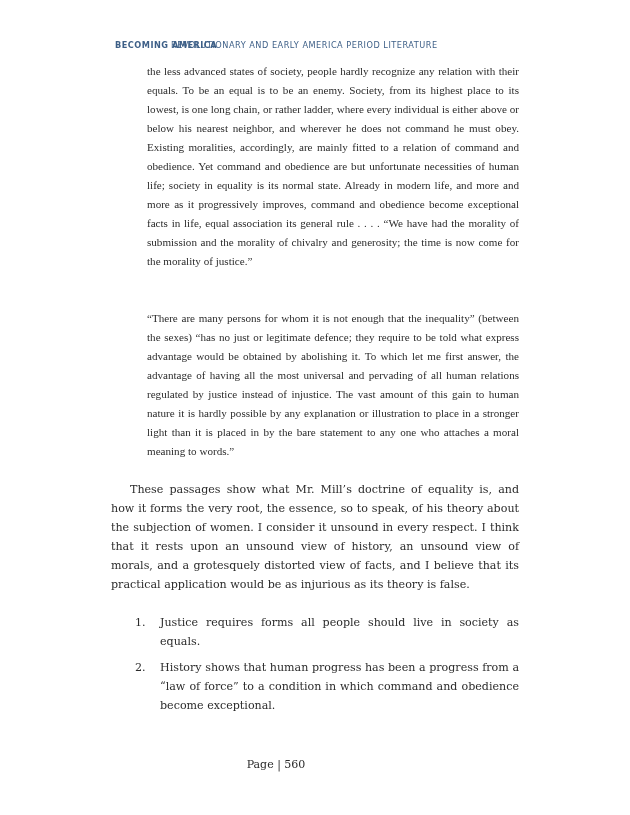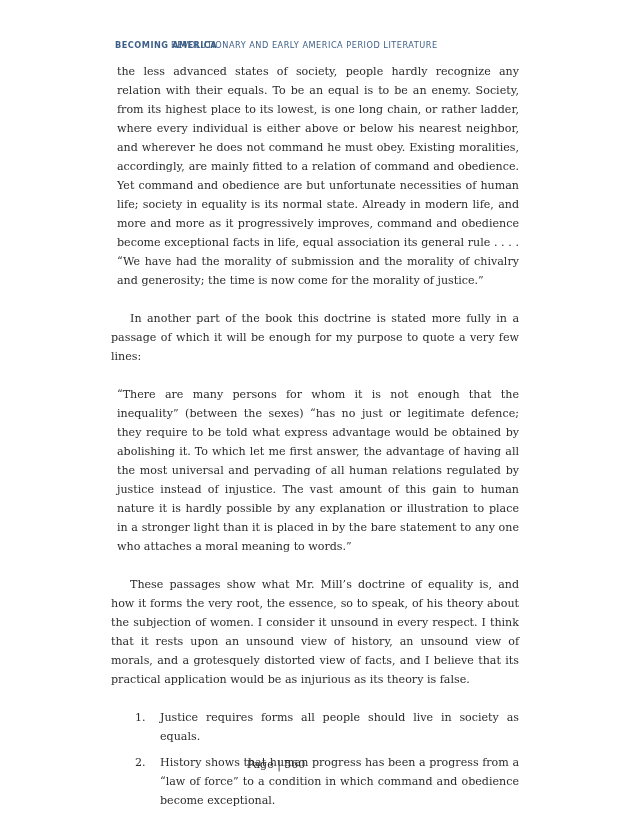--- a/index.html
+++ b/index.html
@@ -10,21 +10,21 @@
     color: #3d5f87; white-space: nowrap;
   }
   .header .left { position: absolute; left: 8px; font-weight: bold; }
   .header .right { position: absolute; left: 64px; }
   .page {
     position: absolute; top: 62px; left: 111px; width: 408px;
     font-family: "DejaVu Serif", serif; font-size: 11.1px; line-height: 19px;
     color: #2b2b2b; text-align: justify;
   }
   p { margin: 0; }
-  .quote { margin-left: 6px; margin-right: 0; }
+  .quote { margin-left: 36px; margin-right: 0; font-family: Liberation Serif, serif; }
   .indent { text-indent: 19px; }
   .gap { height: 19px; }
   ol { list-style: none; margin: 0; padding: 0 0 0 24px; }
   ol li { position: relative; padding-left: 25px; margin-bottom: 7px; }
   ol li .num { position: absolute; left: 0; top: 0; }
   .footer {
     position: absolute; top: 758px; left: 0; width: 552px; text-align: center;
     font-family: "DejaVu Serif", serif; font-size: 11px; color: #2b2b2b;
   }
 </style>
@@ -32,21 +32,20 @@
 <body>
 
 <div class="header">
   <span class="left">BECOMING AMERICA</span>
   <span class="right">REVOLUTIONARY AND EARLY AMERICA PERIOD LITERATURE</span>
 </div>
 
 <div class="page">
   <p class="quote">the less advanced states of society, people hardly recognize any relation with their equals. To be an equal is to be an enemy. Society, from its highest place to its lowest, is one long chain, or rather ladder, where every individual is either above or below his nearest neighbor, and wherever he does not command he must obey. Existing moralities, accordingly, are mainly fitted to a relation of command and obedience. Yet command and obedience are but unfortunate necessities of human life; society in equality is its normal state. Already in modern life, and more and more as it progressively improves, command and obedience become exceptional facts in life, equal association its general rule . . . . “We have had the morality of submission and the morality of chivalry and generosity; the time is now come for the morality of justice.”</p>
   <div class="gap"></div>
-  <p class="indent">In another part of the book this doctrine is stated more fully in a passage of which it will be enough for my purpose to quote a very few lines:</p>
   <div class="gap"></div>
   <p class="quote">“There are many persons for whom it is not enough that the inequality” (between the sexes) “has no just or legitimate defence; they require to be told what express advantage would be obtained by abolishing it. To which let me first answer, the advantage of having all the most universal and pervading of all human relations regulated by justice instead of injustice. The vast amount of this gain to human nature it is hardly possible by any explanation or illustration to place in a stronger light than it is placed in by the bare statement to any one who attaches a moral meaning to words.”</p>
   <div class="gap"></div>
   <p class="indent">These passages show what Mr. Mill’s doctrine of equality is, and how it forms the very root, the essence, so to speak, of his theory about the subjection of women. I consider it unsound in every respect. I think that it rests upon an unsound view of history, an unsound view of morals, and a grotesquely distorted view of facts, and I believe that its practical application would be as injurious as its theory is false.</p>
   <div class="gap"></div>
   <ol>
     <li><span class="num">1.</span><span>Justice requires forms all people should live in society as equals.</span></li>
     <li><span class="num">2.</span><span>History shows that human progress has been a progress from a “law of force” to a condition in which command and obedience become exceptional.</span></li>
 
   </ol>

